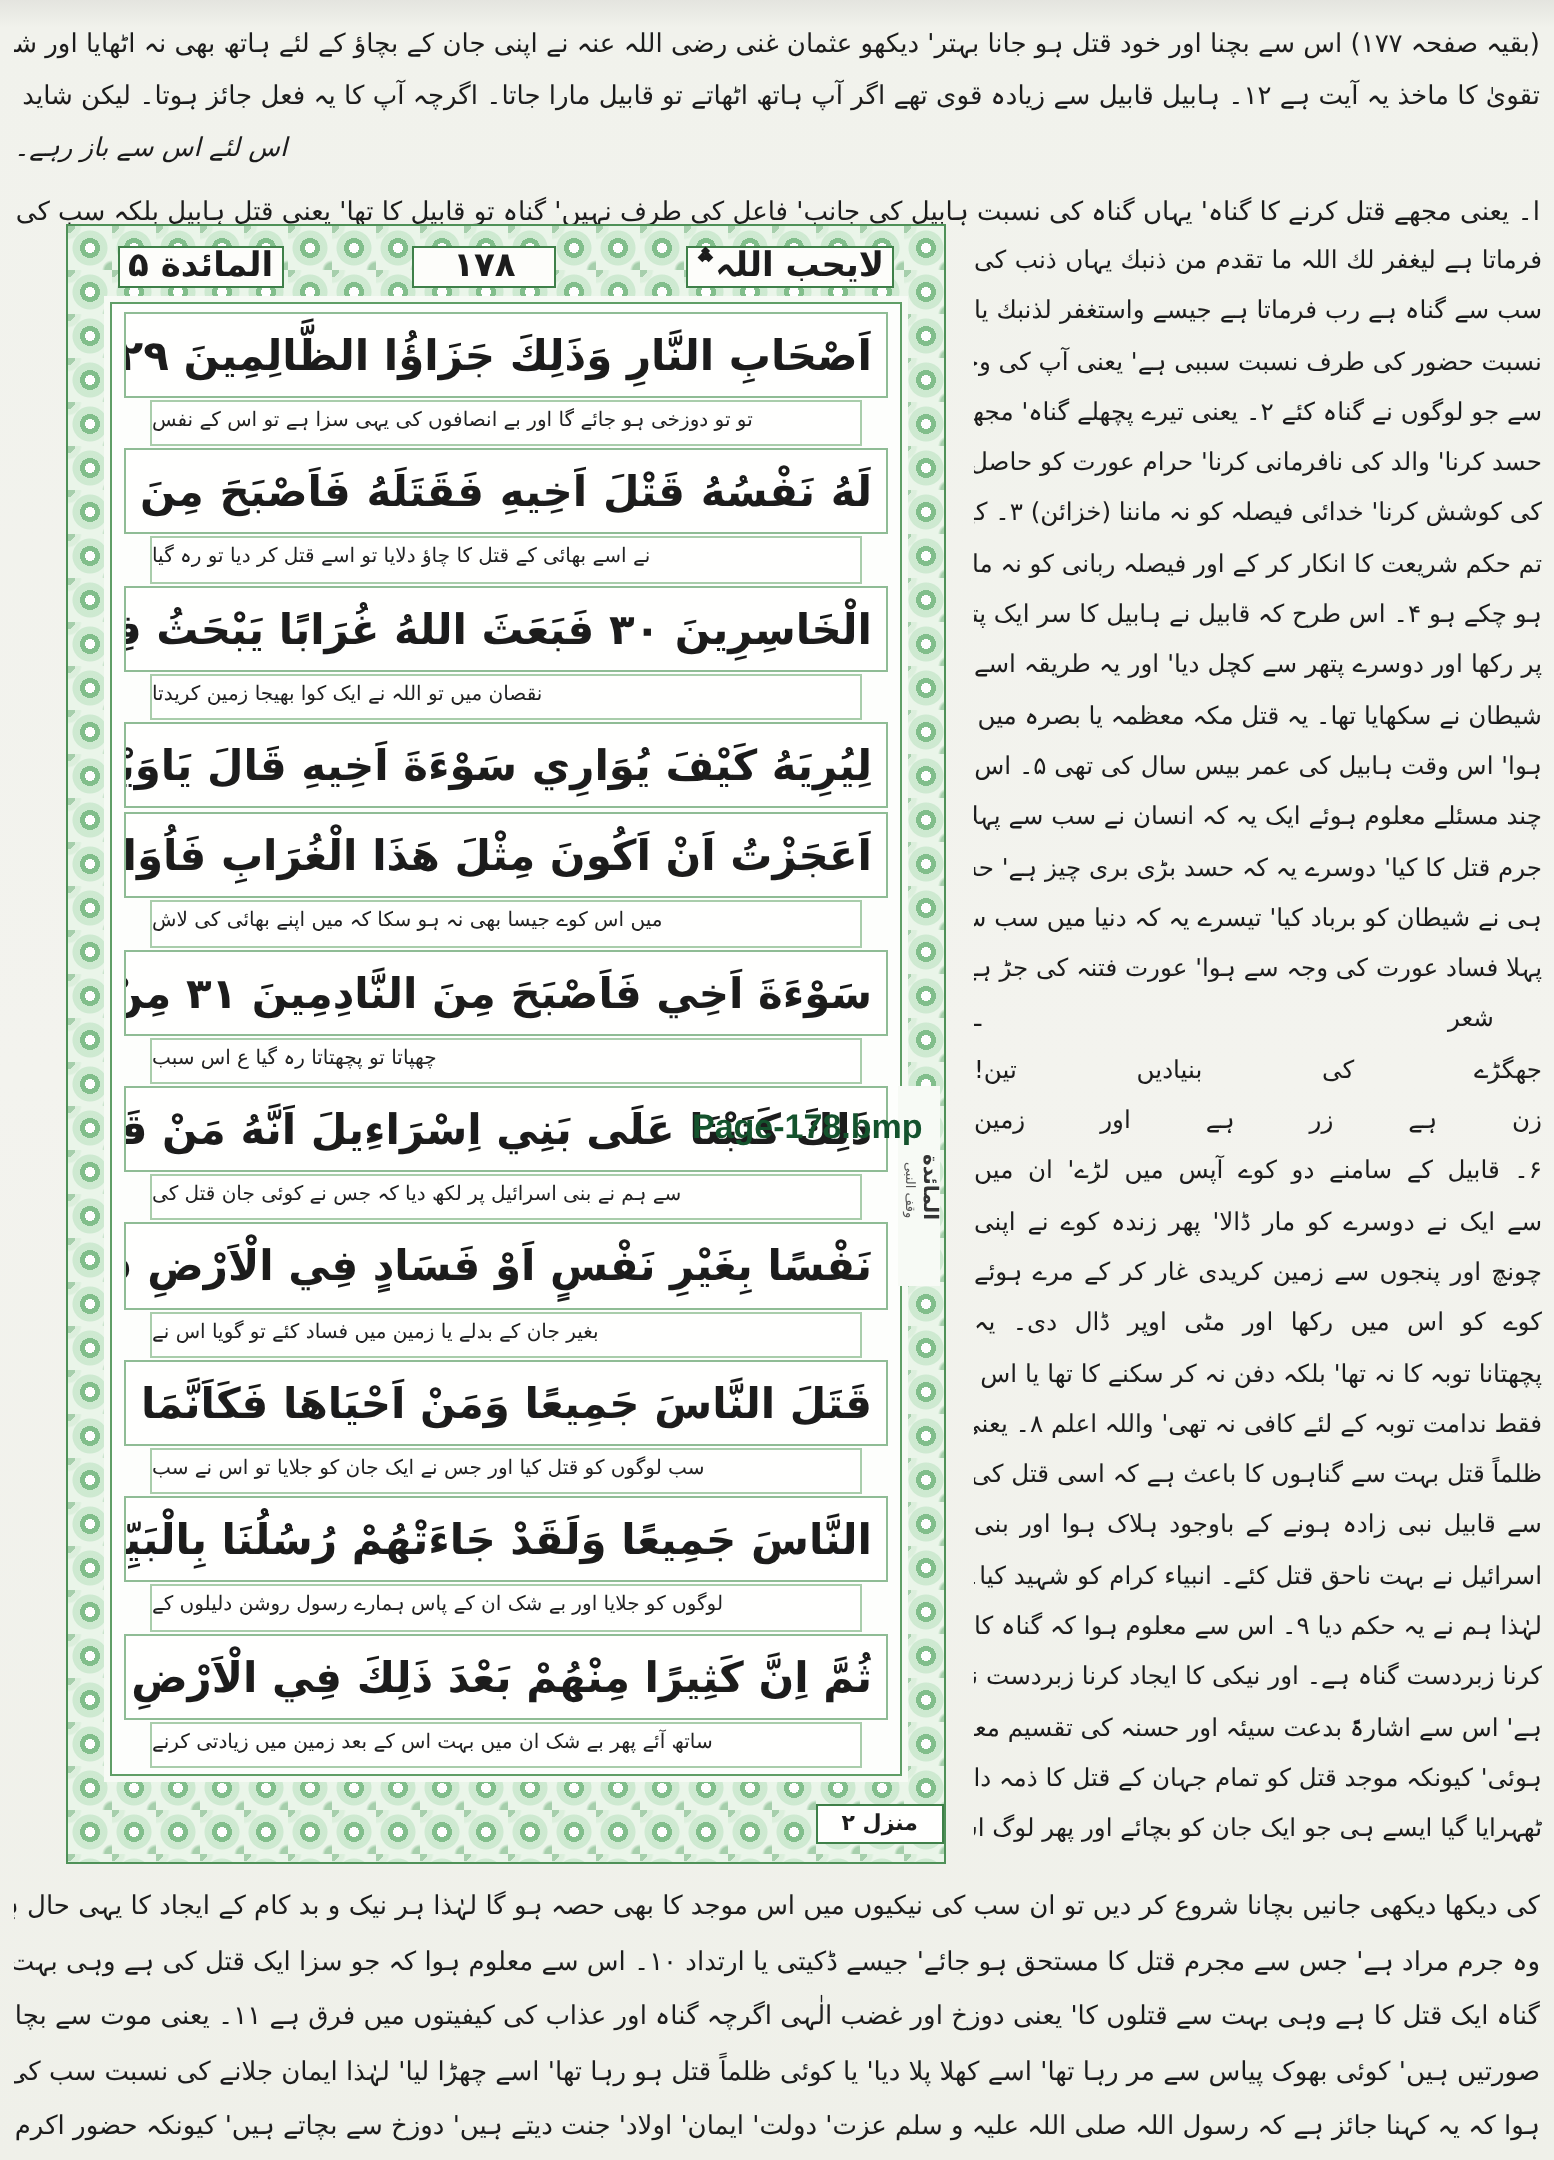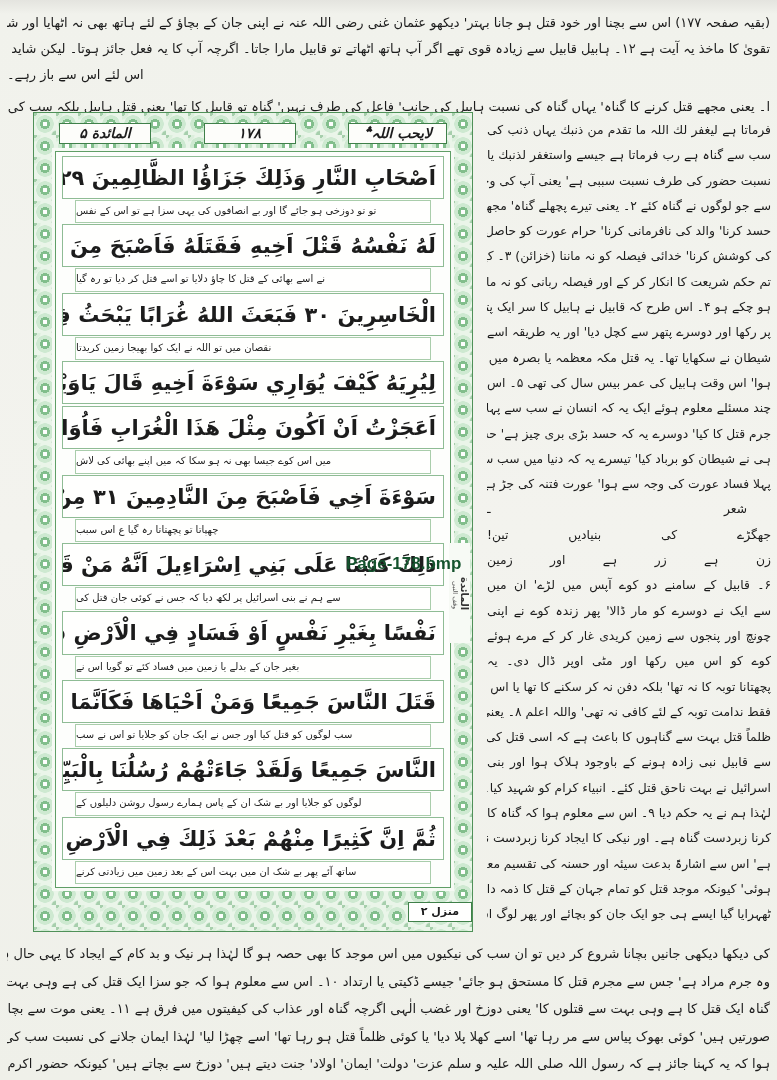--- a/index.html
+++ b/index.html
@@ -7,21 +7,21 @@
     width:777px;height:1080px;position:relative;overflow:hidden;
     background:linear-gradient(180deg,#e4e4df 0,#f1f2ec 14px,#f3f3ee 50%,#eff0e9 100%);
     font-family:"DejaVu Sans",sans-serif;color:#1c1c1c;
   }
   
   .fulltext{position:absolute;direction:rtl;}
   .fulltext .tline{
     font-size:13px;line-height:26px;text-align:justify;text-align-last:justify;
     white-space:nowrap;overflow:hidden;
   }
-  .tline.end-left{text-align-last:left;}
+  .tline.end-left{text-align-last:left;font-style:italic;}
   .tline.hang{margin-top:6px;}
   #top-text{left:7px;top:10px;width:763px;}
   #bottom-text{left:7px;top:940px;width:763px;}
   #bottom-text .tline{line-height:27.5px;}
 
   
   #quran-frame{
     position:absolute;left:33px;top:112px;width:440px;height:820px;
     box-sizing:border-box;border:1.5px solid #4f9158;
     background-color:#eaf5e9;
@@ -31,21 +31,21 @@
       radial-gradient(circle at 100% 100%, rgba(110,176,122,.55) 0 3.5px, transparent 5px);
     background-size:22px 22px,22px 22px,22px 22px;
     padding:5px 21px 36px 21px;
   }
   #frame-header{
     height:26px;margin:2px 4px 5px 4px;display:flex;direction:rtl;
     justify-content:space-between;align-items:center;
   }
   .hdr-box{
     background:#fdfdfa;border:1px solid #3f8049;min-width:62px;
-    font-size:14px;font-weight:bold;text-align:center;padding:2px 14px;line-height:15px;font-style:italic;
+    font-size:17px;font-weight:bold;text-align:center;padding:2px 4px;line-height:15px;
   }
   #frame-inner{
     background:#fdfefc;border:1.5px solid #5f9e66;box-shadow:0 0 0 3px #f6faf4;
     height:calc(100% - 40px);box-sizing:border-box;padding:3px 5px;
     display:flex;flex-direction:column;
   }
   .row-arabic{
     flex:27;border:1px solid #8fbc95;margin:1px 1px;background:#fffffe;
     font-size:21px;font-weight:bold;direction:rtl;
     text-align:justify;text-align-last:justify;

